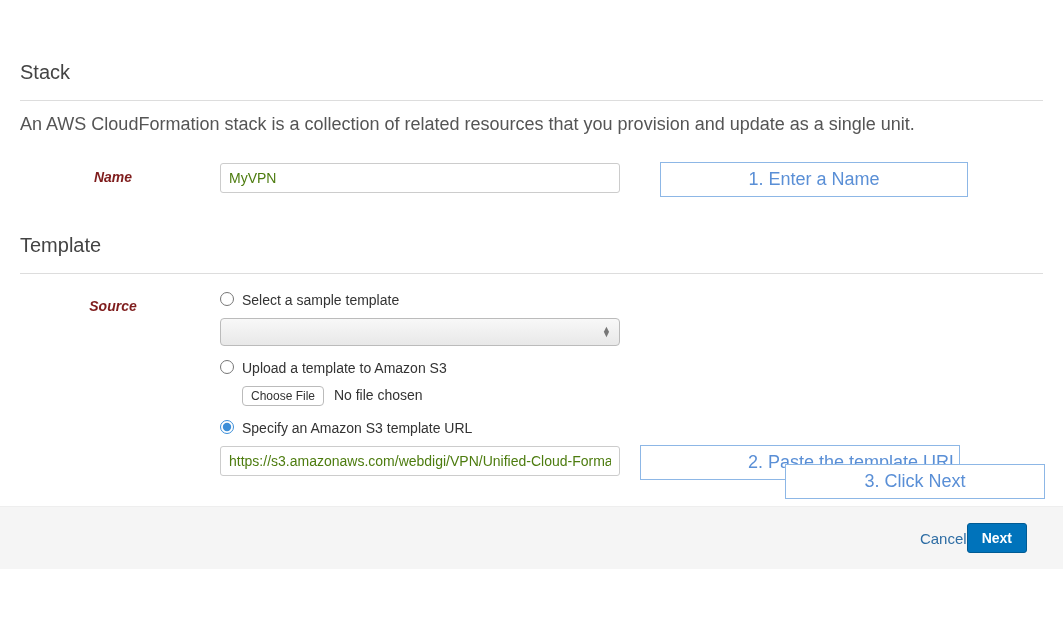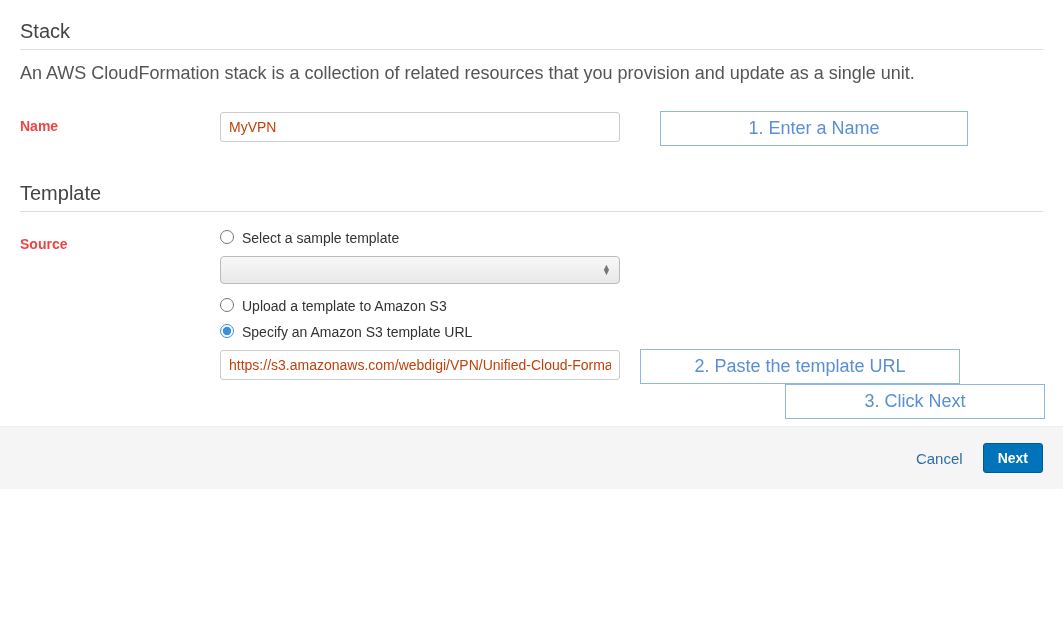--- a/index.html
+++ b/index.html
@@ -8,55 +8,57 @@
       font-size: 14px;
       color: #333;
       background: #fff;
       width: 1063px;
       padding: 20px;
     }
     .section-title {
       font-size: 20px;
       font-weight: 400;
       color: #444;
-      padding-bottom: 6px;
+      padding-bottom: 16px;
       border-bottom: 1px solid #ddd;
       margin-bottom: 10px;
+      margin-top: 41px;
     }
     .section-desc {
       color: #555;
       font-size: 18px;
       line-height: 1.5;
       margin-bottom: 25px;
     }
     .section-desc a { color: #2e6da4; text-decoration: none; }
     .form-row {
       display: flex;
       align-items: center;
       margin-bottom: 12px;
       position: relative;
     }
     .label-col {
       width: 200px;
-      text-align: left;
+      text-align: center;
       padding-right: 14px;
       font-weight: 700;
-      color: #ef4444;
+      color: #7f1d1d;
       align-self: flex-start;
       padding-top: 6px;
+      font-style: italic;
     }
     .input-col { flex: 0 0 auto; width: 405px; }
     input[type="text"] {
       width: 400px;
       height: 30px;
       padding: 4px 8px;
       border: 1px solid #ccc;
       border-radius: 3px;
       font-size: 14px;
-      color: #c2410c;
+      color: #4d7c0f;
       background: #fff;
     }
     input[type="text"]::placeholder { color: #999; }
     .dropdown-fake {
       width: 400px;
       height: 28px;
       border: 1px solid #bbb;
       border-radius: 4px;
       background: linear-gradient(#f8f8f8, #e8e8e8);
       display: flex;
@@ -92,31 +94,30 @@
     .annotation {
       position: absolute;
       border: 1px solid #8db7e6;
       color: #5a8fd6;
       font-size: 18px;
       padding: 6px 0;
       background: #fff;
       text-align: center;
     }
     .annot1 { left: 640px; top: -1px; width: 308px; }
-    .annot2 { left: 640px; top: -1px; width: 320px; }
+    .annot2 { left: 640px; top: -1px; width: 320px; text-align: right; }
     .annot3 { right: 18px; top: -43px; width: 260px; }
     .footer-bar {
       background: #f5f5f5;
       border-top: 1px solid #eee;
-      padding: 16px 20px;
+      padding: 16px 36px;
       display: flex;
       justify-content: flex-end;
       align-items: center;
-      gap: 20px;
-      margin-top: 46px;
+      margin-top: 30px;
       position: relative;
       margin-left: -20px;
       margin-right: -20px;
     }
     .cancel-link {
       color: #2e6da4;
       font-size: 15px;
       text-decoration: none;
       cursor: pointer;
     }
@@ -167,20 +168,24 @@
               <span>▲</span>
               <span>▼</span>
             </span>
         </div>
       </div>
 
       <div class="radio-row">
         <input type="radio" name="src" style="">
         <span class="radio-label">Upload a template to Amazon S3</span>
       </div>
+      <div class="sub-indent">
+        <span class="choose-file-btn">Choose File</span>
+        <span class="file-status">No file chosen</span>
+      </div>
 
       <div class="radio-row">
         <input type="radio" name="src" checked="" style="">
         <span class="radio-label">Specify an Amazon S3 template URL</span>
       </div>
       <div class="form-row" style="margin-left:0; margin-bottom:0; position:relative;">
         <input type="text" style="width: 400px;" value="https://s3.amazonaws.com/webdigi/VPN/Unified-Cloud-Formation.json">
         <div class="annotation annot2" style="left:420px;">2. Paste the template URL</div>
       </div>
 

